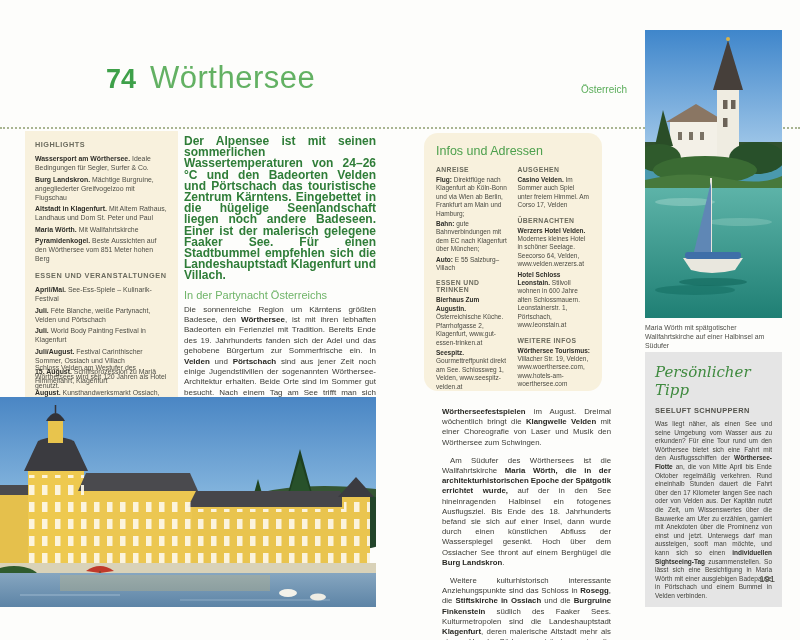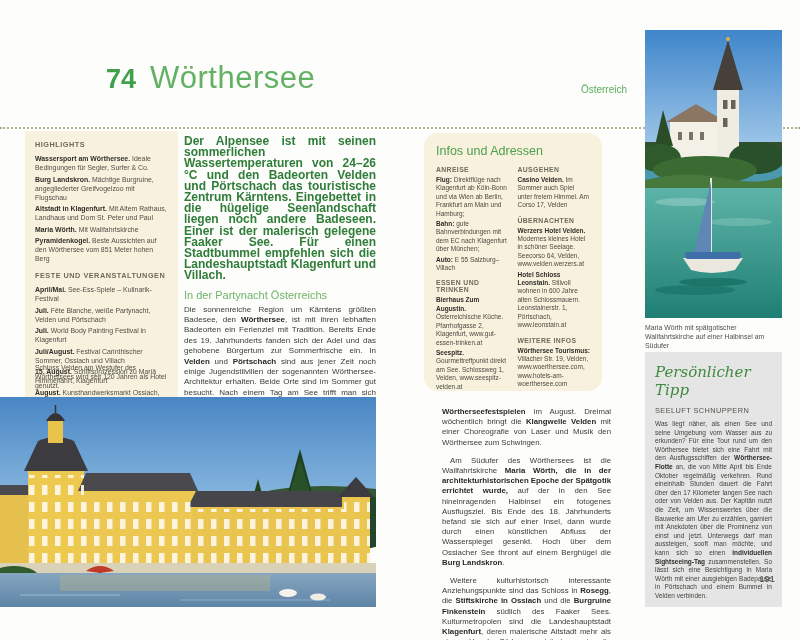--- a/index.html
+++ b/index.html
@@ -46,21 +46,21 @@
   
   .photo-left{position:absolute;left:0;top:397px;width:376px;height:210px;margin:0;}
   .photo-right{position:absolute;left:645px;top:30px;width:137px;height:288px;margin:0;}
   figure svg{display:block;}
 
   .caption-right{position:absolute;left:645px;top:323px;width:137px;font-size:6.9px;line-height:9px;color:#50504a;margin:0;}
 
   
   .tip-box{position:absolute;left:645px;top:352px;width:137px;height:255px;background:#e5e5e5;box-sizing:border-box;padding:9px 10px;}
   .tip-title{font-family:"DejaVu Serif",serif;font-style:italic;font-size:15px;color:#3f8a3f;margin:2px 0 7px 0;}
-  .tip-sub{font-size:7.4px;font-weight:normal;color:#52524b;letter-spacing:.4px;margin:0 0 5px 0;}
+  .tip-sub{font-size:7.4px;font-weight:bold;color:#52524b;letter-spacing:.4px;margin:0 0 5px 0;}
   .tip-text{font-size:6.5px;line-height:8.6px;color:#42423b;text-align:justify;margin:0;hyphens:auto;}
   .tip-text .b{font-weight:bold;color:#2e2e29;}
 
   .folio{position:absolute;left:700px;top:573px;width:75px;text-align:right;font-size:9.5px;color:#4a4a44;}
 </style>
 </head>
 <body>
 
 <div class="page">
 
@@ -73,21 +73,21 @@
 
   <aside class="sidebar">
     <h2 class="caps-h">HIGHLIGHTS</h2>
     <div>
         <p class="li"><span class="lead">Wassersport am Wörthersee. </span><span>Ideale Bedingungen für Segler, Surfer &amp; Co.</span></p>
         <p class="li"><span class="lead">Burg Landskron. </span><span>Mächtige Burgruine, angegliederter Greifvogelzoo mit Flugschau</span></p>
         <p class="li"><span class="lead">Altstadt in Klagenfurt. </span><span>Mit Altem Rathaus, Landhaus und Dom St. Peter und Paul</span></p>
         <p class="li"><span class="lead">Maria Wörth. </span><span>Mit Wallfahrtskirche</span></p>
         <p class="li"><span class="lead">Pyramidenkogel. </span><span>Beste Aussichten auf den Wörthersee vom 851 Meter hohen Berg</span></p>
       </div>
-    <h2 class="caps-h mt">FESTE UND VERANSTALTUNGEN</h2>
+    <h2 class="caps-h mt">ESSEN UND VERANSTALTUNGEN</h2>
     <div>
         <p class="li"><span class="lead">April/Mai. </span><span>See-Ess-Spiele – Kulinarik-Festival</span></p>
         <p class="li"><span class="lead">Juli. </span><span>Fête Blanche, weiße Partynacht, Velden und Pörtschach</span></p>
         <p class="li"><span class="lead">Juli. </span><span>World Body Painting Festival in Klagenfurt</span></p>
         <p class="li"><span class="lead">Juli/August. </span><span>Festival Carinthischer Sommer, Ossiach und Villach</span></p>
         <p class="li"><span class="lead">15. August. </span><span>Schiffsprozession zu Mariä Himmelfahrt, Klagenfurt</span></p>
         <p class="li"><span class="lead">August. </span><span>Kunsthandwerksmarkt Ossiach, viertägiges Marktspektakel</span></p>
       </div>
     <p class="caption-left">Schloss Velden am Westufer des Wörthersees wird seit 120 Jahren als Hotel genutzt.</p>
   </aside>

